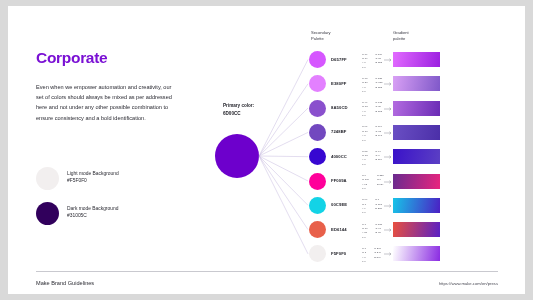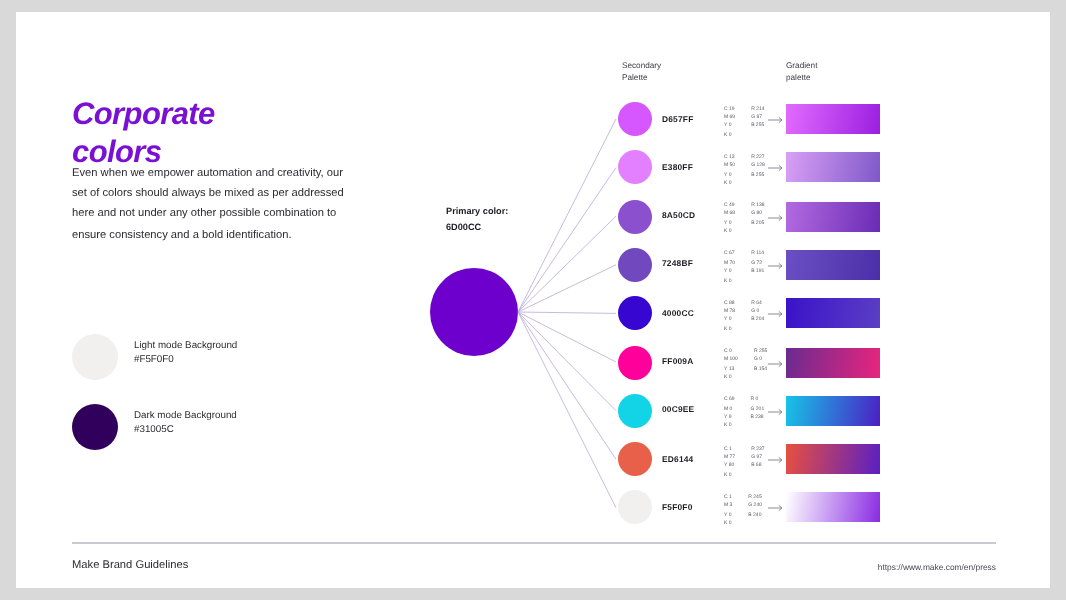--- a/index.html
+++ b/index.html
@@ -208,23 +208,22 @@
     top: 1px;
     width: 47px;
     height: 15px;
   }
 </style>
 </head>
 <body>
 
 <div id="slide">
 
-  <h1 id="title" style="color: rgb(122, 16, 212); font-style: italic;">
+  <h1 id="title" style="color: rgb(122, 16, 212);">
     <span class="line">Corporate</span>
-    <span class="line">colors</span>
   </h1>
 
   <p id="intro">Even when we empower automation and creativity, our set of colors should always be mixed as per addressed here and not under any other possible combination to ensure consistency and a bold identification.</p>
 
   <div class="bgswatch" id="bg-light">
     <span class="dot" style="background: rgb(242, 239, 239);"></span>
     <span class="txt">
       <span class="nm">Light mode Background</span>
       <span class="hx">#F5F0F0</span>
     </span>

